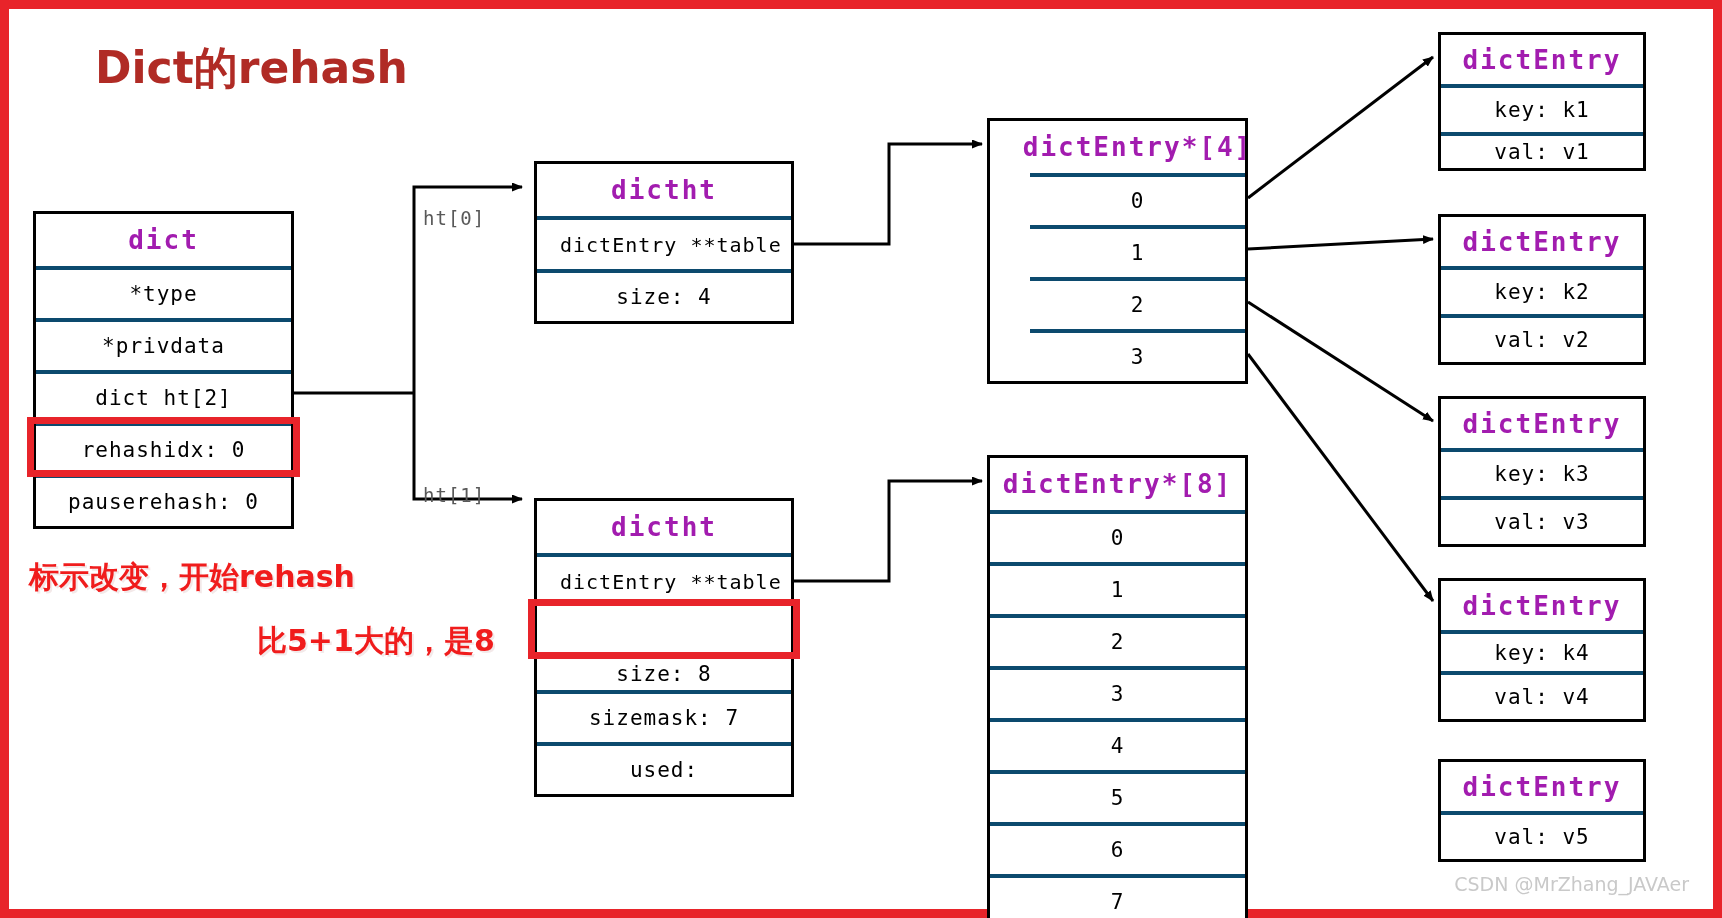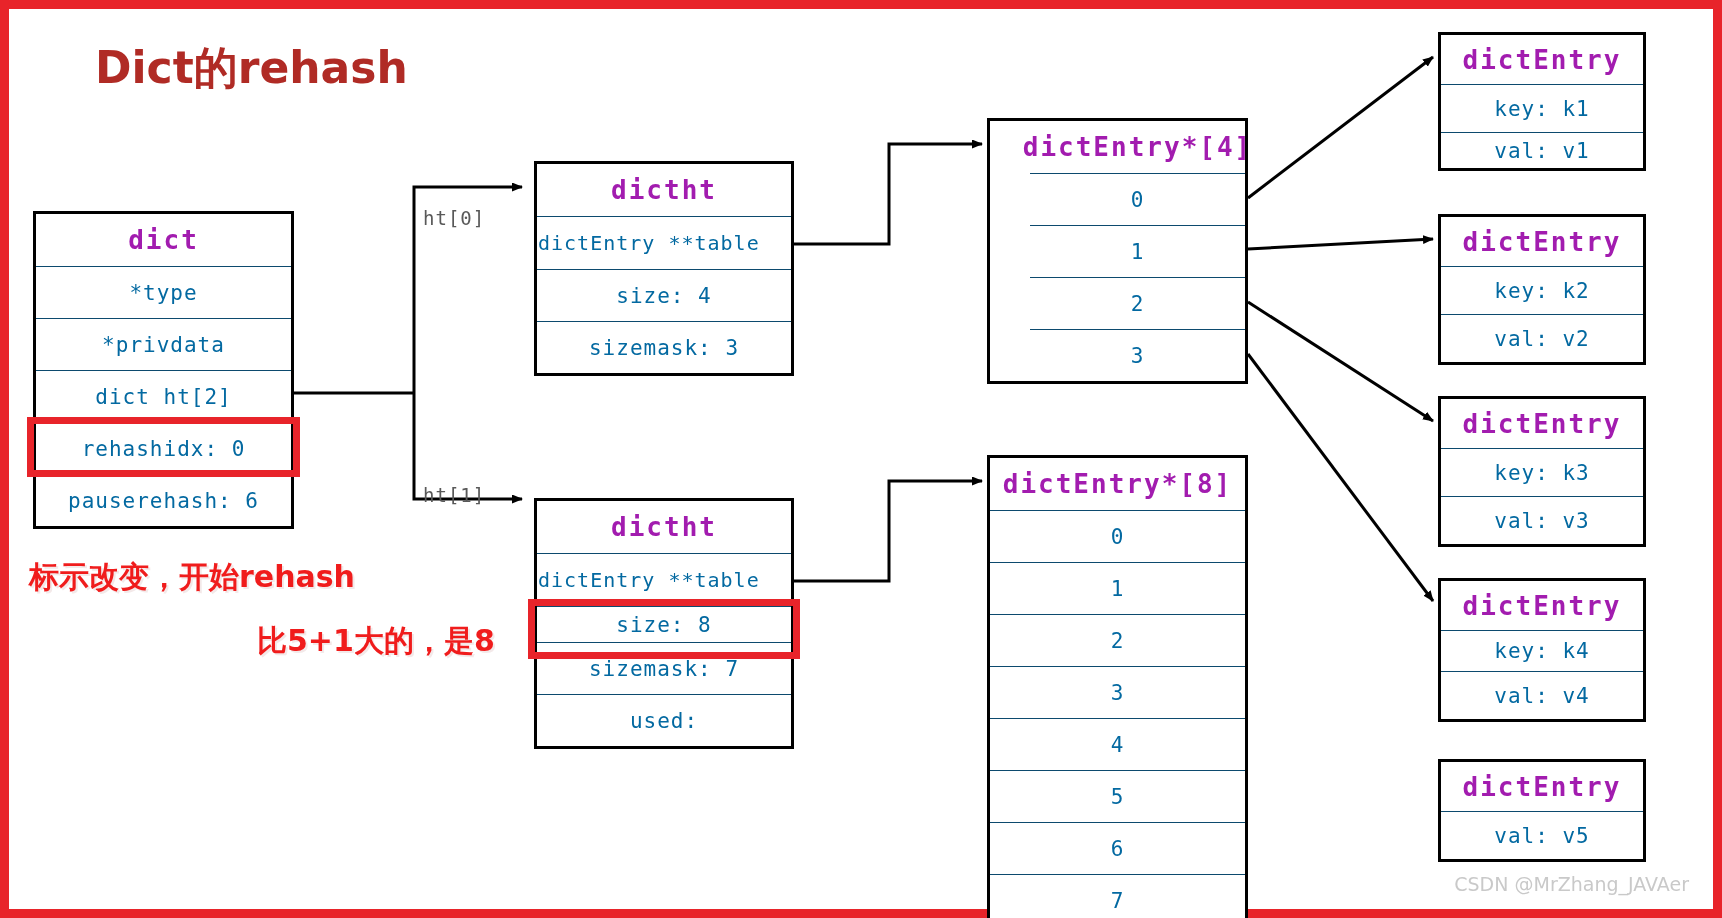--- a/index.html
+++ b/index.html
@@ -33,36 +33,36 @@
   }
 
   
   .box{
     box-sizing:border-box;
     border:3px solid #000;
     background:#fff;
   }
   .box .row{
     box-sizing:border-box;
-    border-top:1px solid #0c4a6e;
+    border-top:4px solid #0c4a6e;
     display:flex;align-items:center;justify-content:center;
     font-family:"DejaVu Sans Mono","Liberation Mono",monospace;
     font-size:21px;
-    color:#0369a1;
+    color:#000000;
     white-space:nowrap;
     letter-spacing:1px;
   }
   .box .row.head{
     border-top:none;
     font-weight:bold;
     font-size:26px;
     color:#a21caf;
     letter-spacing:2px;
   }
-  .box .row.left{justify-content:flex-start;padding-left:1px;}
+  .box .row.left{justify-content:flex-start;padding-left:23px;}
 
   
   .hl{
     box-sizing:border-box;
     border:7px solid #e8242a;
     background:transparent;
     pointer-events:none;
   }
 
   
@@ -128,35 +128,34 @@
 
   <div class="abs htlabel" style="left:414px;top:198px;">ht[0]</div>
   <div class="abs htlabel" style="left:414px;top:475px;">ht[1]</div>
 
   <div class="abs box" id="dict-box" style="left:24px;top:202px;width:261px;">
     <div class="row head" style="height:52px;">dict</div>
     <div class="row" style="height:52px;">*type</div>
     <div class="row" style="height:52px;">*privdata</div>
     <div class="row" style="height:52px;">dict ht[2]</div>
     <div class="row" style="height:52px;">rehashidx: 0</div>
-    <div class="row" style="height:52px;">pauserehash: 6</div>
+    <div class="row" style="height:52px;">pauserehash: 0</div>
   </div>
   <div class="abs hl" style="left:18px;top:408px;width:273px;height:60px;"></div>
 
   <div class="abs box" id="dictht0" style="left:525px;top:152px;width:260px;">
     <div class="row head" style="height:52px;">dictht</div>
     <div class="row left" style="height:53px;font-size:20px;">dictEntry **table</div>
     <div class="row" style="height:52px;">size: 4</div>
-    <div class="row" style="height:52px;">sizemask: 3</div>
   </div>
 
   <div class="abs box" id="dictht1" style="left:525px;top:489px;width:260px;">
     <div class="row head" style="height:52px;">dictht</div>
     <div class="row left" style="height:53px;font-size:20px;">dictEntry **table</div>
-    <div class="row" style="height:36px;">size: 8</div>
+    <div class="row" style="height:36px;margin-top:48px;">size: 8</div>
     <div class="row" style="height:52px;">sizemask: 7</div>
     <div class="row" style="height:52px;">used:</div>
   </div>
   <div class="abs hl" style="left:519px;top:590px;width:272px;height:60px;"></div>
 
   <div class="abs box" id="table4" style="left:978px;top:109px;width:261px;padding-left:40px;">
     <div class="row head" style="height:52px;">dictEntry*[4]</div>
     <div class="row" style="height:52px;">0</div>
     <div class="row" style="height:52px;">1</div>
     <div class="row" style="height:52px;">2</div>

